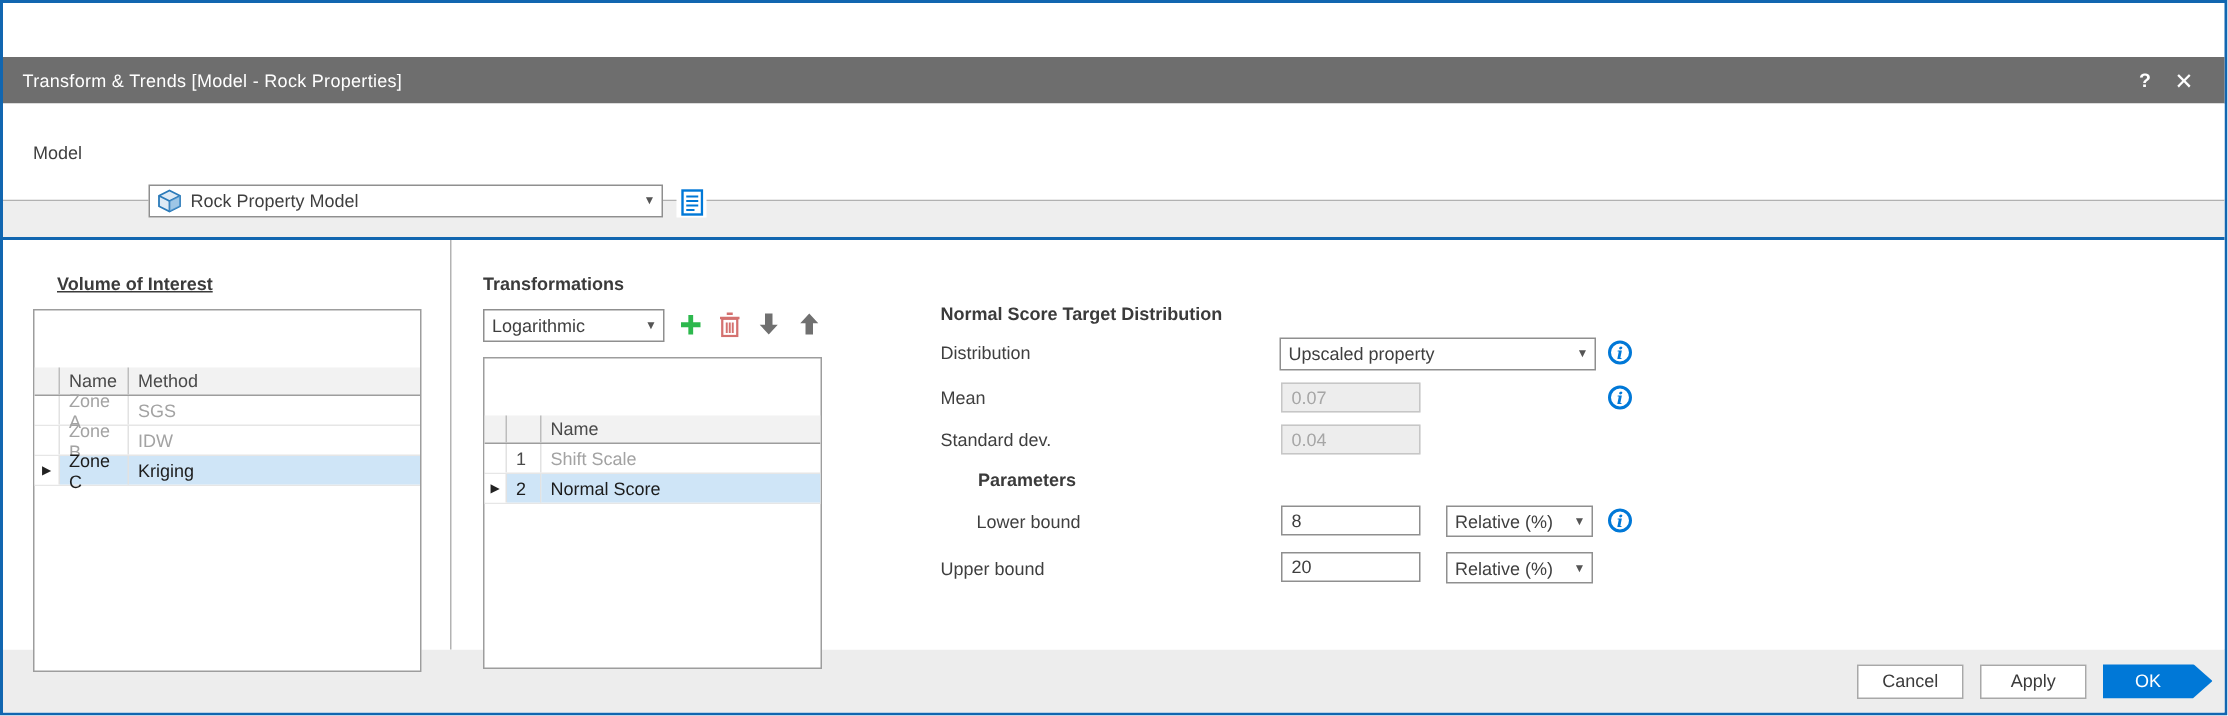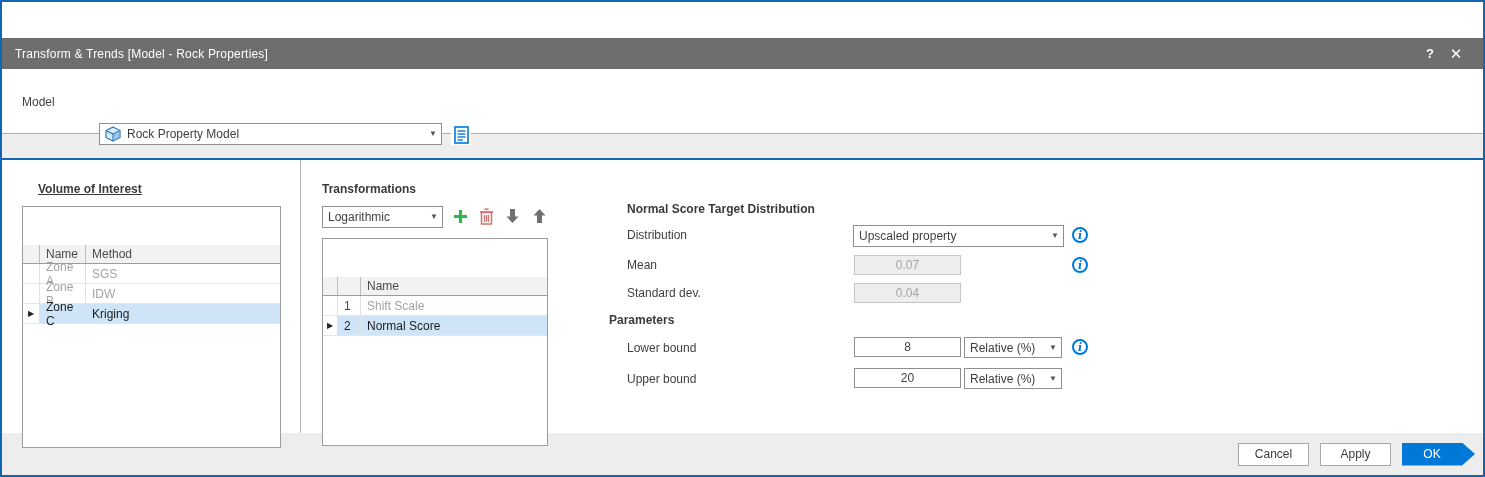--- a/index.html
+++ b/index.html
@@ -69,23 +69,23 @@
   .tr-grid .c1 { width:23px; flex:0 0 23px; }
   .tr-grid .g-row .c1 { color:#4a4a4a; }
 
   
   .tr-combo { position:absolute; left:320px; top:46px; width:121px; }
   .icon-btn { position:absolute; top:46px; width:20px; height:20px; display:flex; align-items:center; justify-content:center; }
 
   
   .rp-label { position:absolute; left:625px; }
   .r-input {
-    position:absolute; height:20px; width:107px; border:1px solid #8f8f8f;
+    position:absolute; height:20px; width:93px; border:1px solid #8f8f8f;
     font-family:"Liberation Sans", sans-serif; font-size:12px; color:#3f3f3f;
-    text-align:center; padding:0 6px; background:#fff;
+    text-align:left; padding:0 6px; background:#fff;
   }
   .r-input:disabled { background:#ededed; border-color:#c6c6c6; color:#a6a6a6; }
   .info-icon {
     position:absolute; width:16px; height:16px; border-radius:50%;
     border:2px solid #0078d7; color:#0078d7; display:flex; align-items:center; justify-content:center;
     font-family:"DejaVu Serif", serif; font-style:italic; font-weight:bold; font-size:11px; line-height:1;
   }
 
   
   .footer {
@@ -227,23 +227,23 @@
     </div>
     <span class="info-icon" style="left:1070px; top:67px;">i</span>
 
     <span class="rp-label" style="top:98px;">Mean</span>
     <input class="r-input" style="left: 852px; top: 95px;" disabled="" value="0.07">
     <span class="info-icon" style="left:1070px; top:97px;">i</span>
 
     <span class="rp-label" style="top:126px;">Standard dev.</span>
     <input class="r-input" style="left: 852px; top: 123px;" disabled="" value="0.04">
 
-    <div class="section-h" style="left:607px; top:153px;">Parameters</div>
-
-    <span class="rp-label" style="top:181px;">Lower bound</span>
+    <div class="section-h" style="left:650px; top:153px;">Parameters</div>
+
+    <span class="rp-label" style="top:181px;margin-left:24px;">Lower bound</span>
     <input class="r-input" style="left: 852px; top: 177px;" value="8">
     <div class="combo" style="position:absolute; left:962px; top:177px; width:98px; height:21px;">
       <span>Relative (%)</span>
       <span class="caret">▼</span>
     </div>
     <span class="info-icon" style="left:1070px; top:179px;">i</span>
 
     <span class="rp-label" style="top:212px;">Upper bound</span>
     <input class="r-input" style="left: 852px; top: 208px;" value="20">
     <div class="combo" style="position:absolute; left:962px; top:208px; width:98px; height:21px;">

